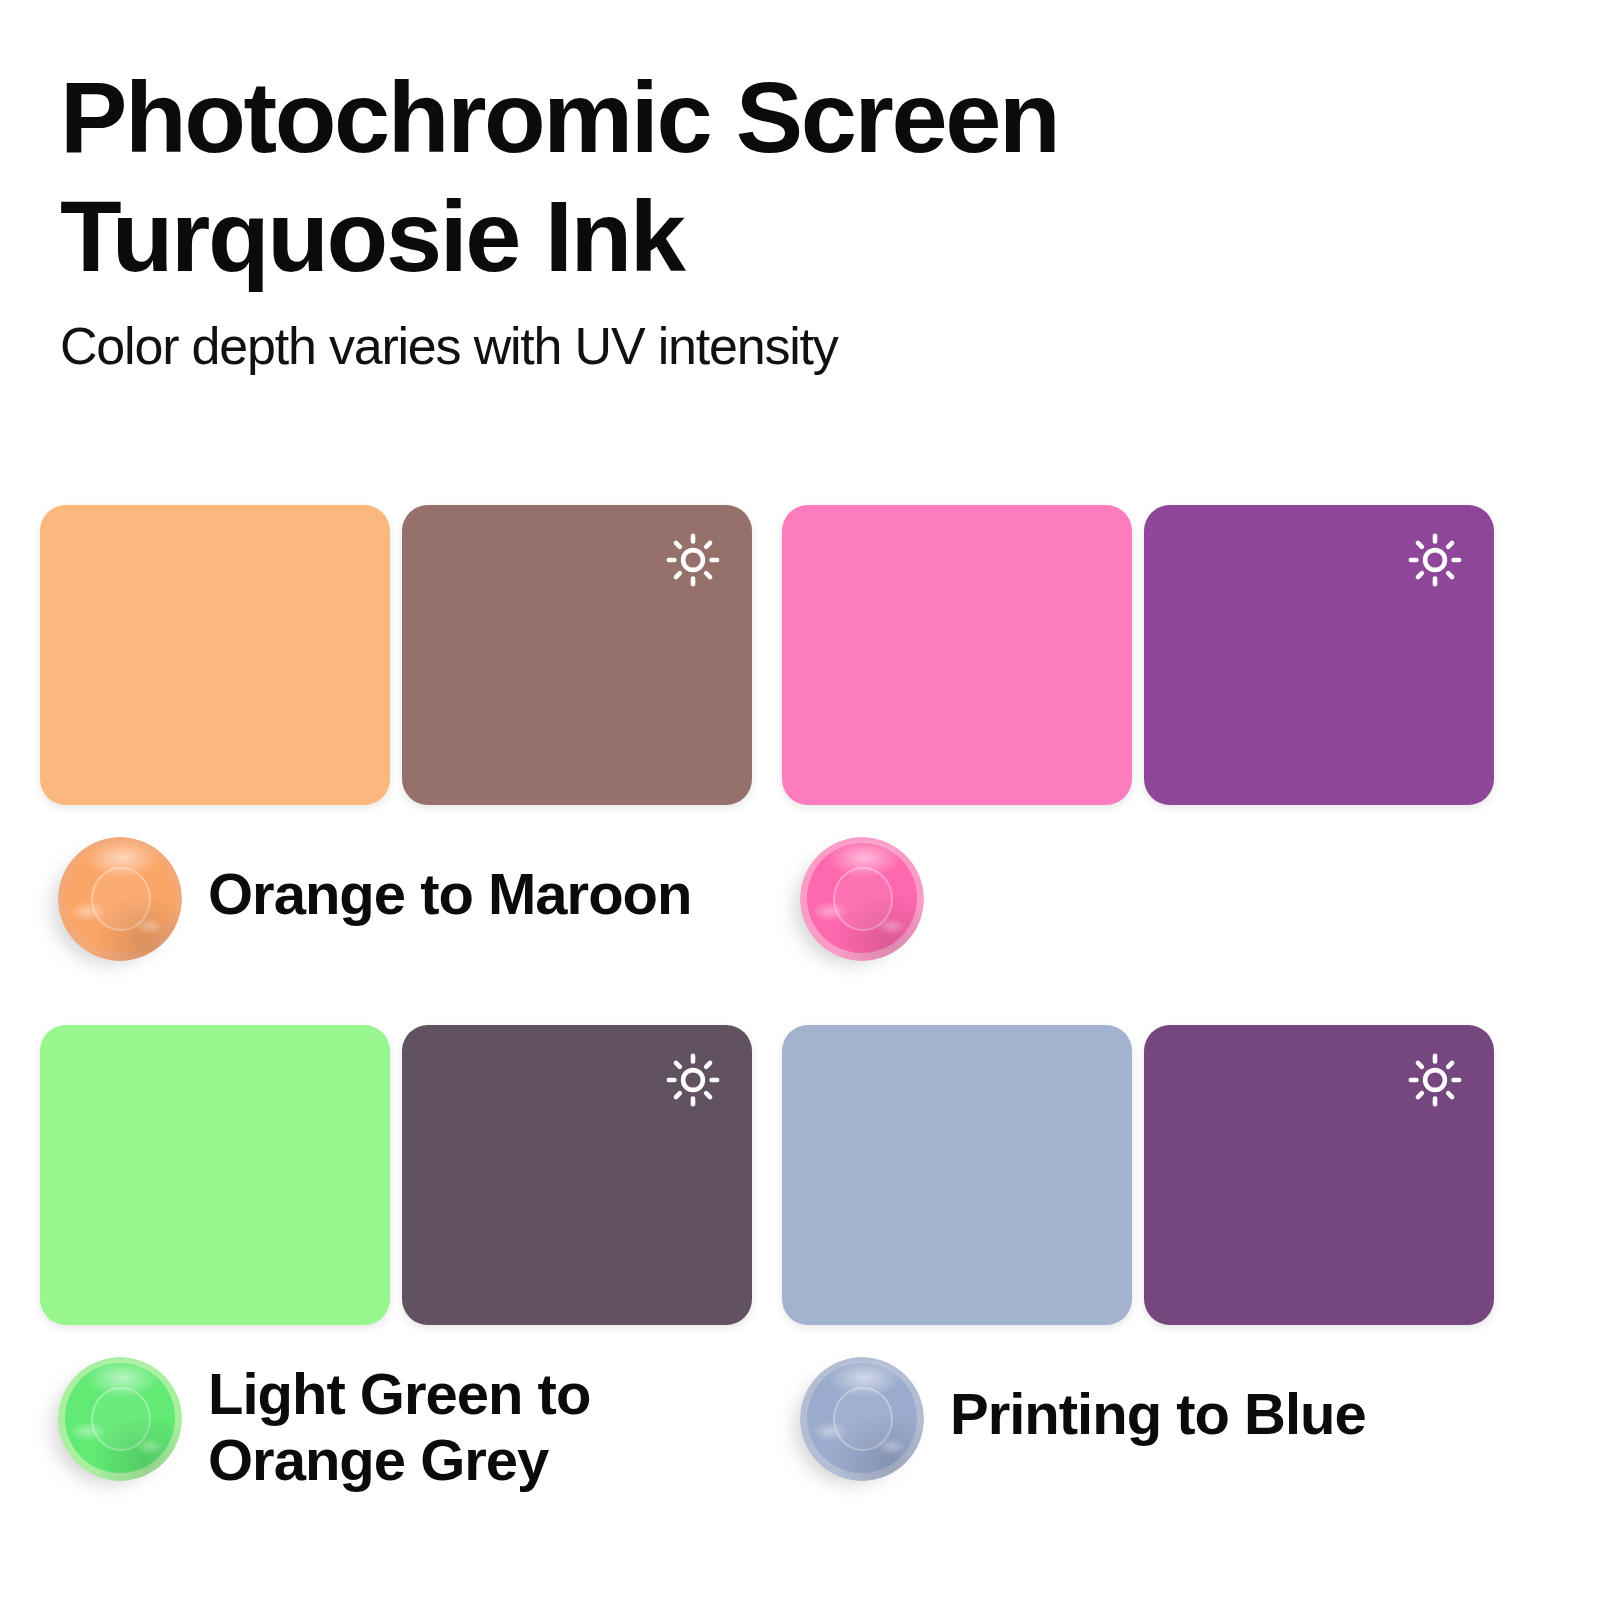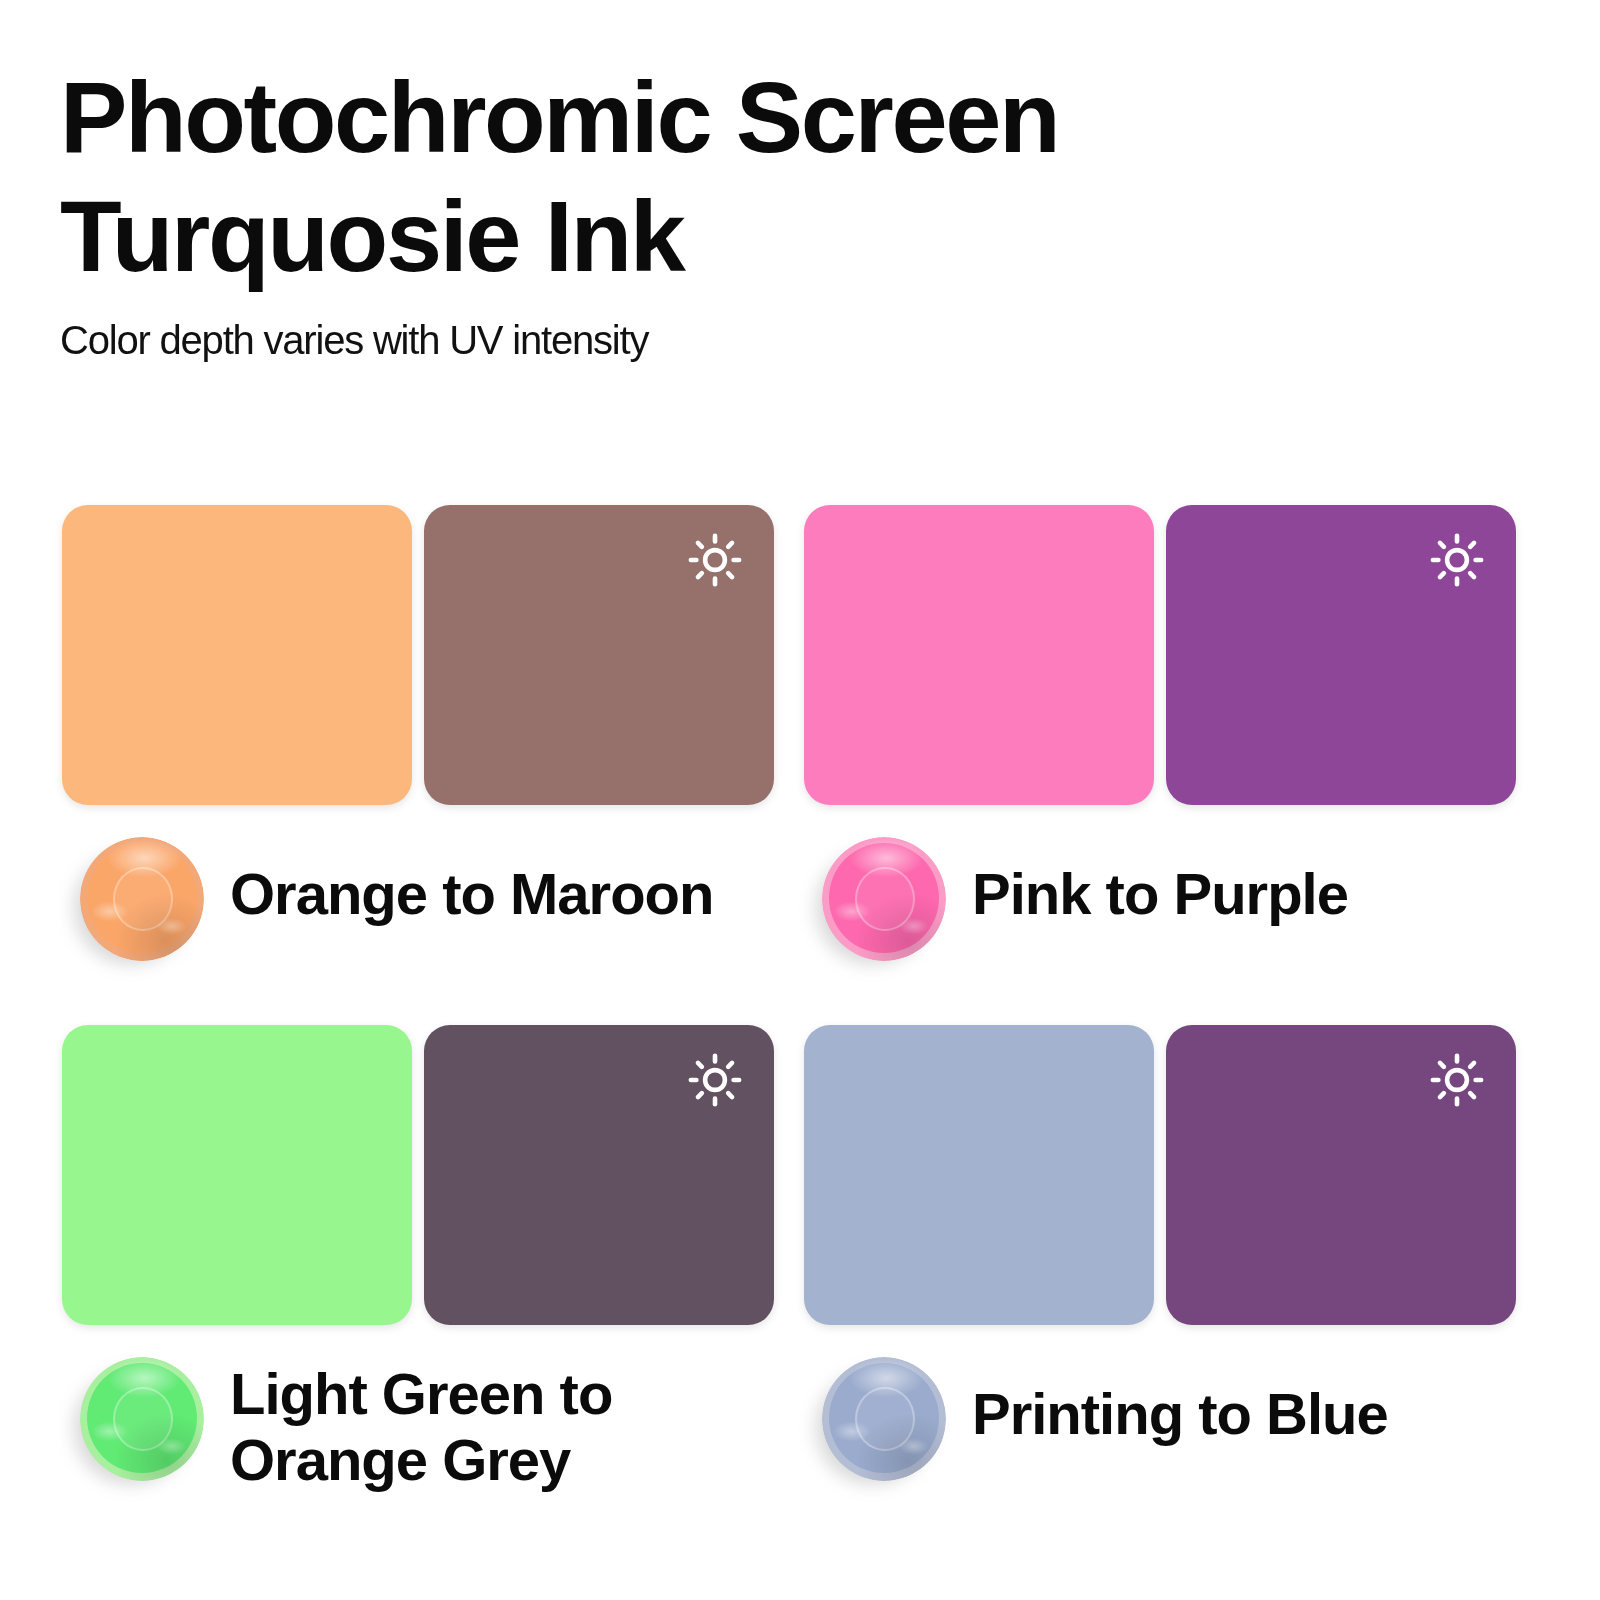--- a/index.html
+++ b/index.html
@@ -30,39 +30,39 @@
     font-size: 101px;
     line-height: 1.18;
     font-weight: bold;
     letter-spacing: -2.4px;
     color: #0b0b0b;
     max-width: 1250px;
   }
 
   .page-subtitle {
     margin-top: 22px;
-    font-size: 40px;
+    font-size: 52px;
     line-height: 1.1;
     font-weight: normal;
     letter-spacing: -1.2px;
     color: #111111;
   }
 
   
   .ink-grid {
     position: absolute;
     left: 0;
     top: 505px;
     width: 1600px;
     display: grid;
     grid-template-columns: 742px 742px;
     grid-template-rows: 455px 455px;
     column-gap: 0px;
     row-gap: 65px;
-    padding-left: 62px;
+    padding-left: 40px;
   }
 
   .ink-card {
     position: relative;
     width: 742px;
   }
 
   
   .swatch-pair {
     display: flex;
@@ -250,21 +250,20 @@
       <div class="pot-wrap">
         <div class="pot-shadow"></div>
         <div class="pot">
           <div class="pot-rim" style="background-color: rgb(250, 156, 198);"></div>
           <div class="pot-ink" style="background-color: rgb(253, 104, 174);">
             <div class="pot-well"></div>
           </div>
           <div class="pot-gloss"></div>
         </div>
       </div>
-      <div class="ink-label">Pink to Purple</div>
     </div>
   </div>
 
   <div class="ink-card">
     <div class="swatch-pair">
       <div class="swatch inactive" style="background-color: rgb(152, 246, 142);"></div>
       <div class="swatch active" style="background-color: rgb(98, 81, 96);">
         <span class="sun-icon">
           <svg viewBox="0 0 24 24" fill="none" stroke="#ffffff" stroke-width="1.9" stroke-linecap="round">
             <circle cx="12" cy="12" r="4.1"></circle>

